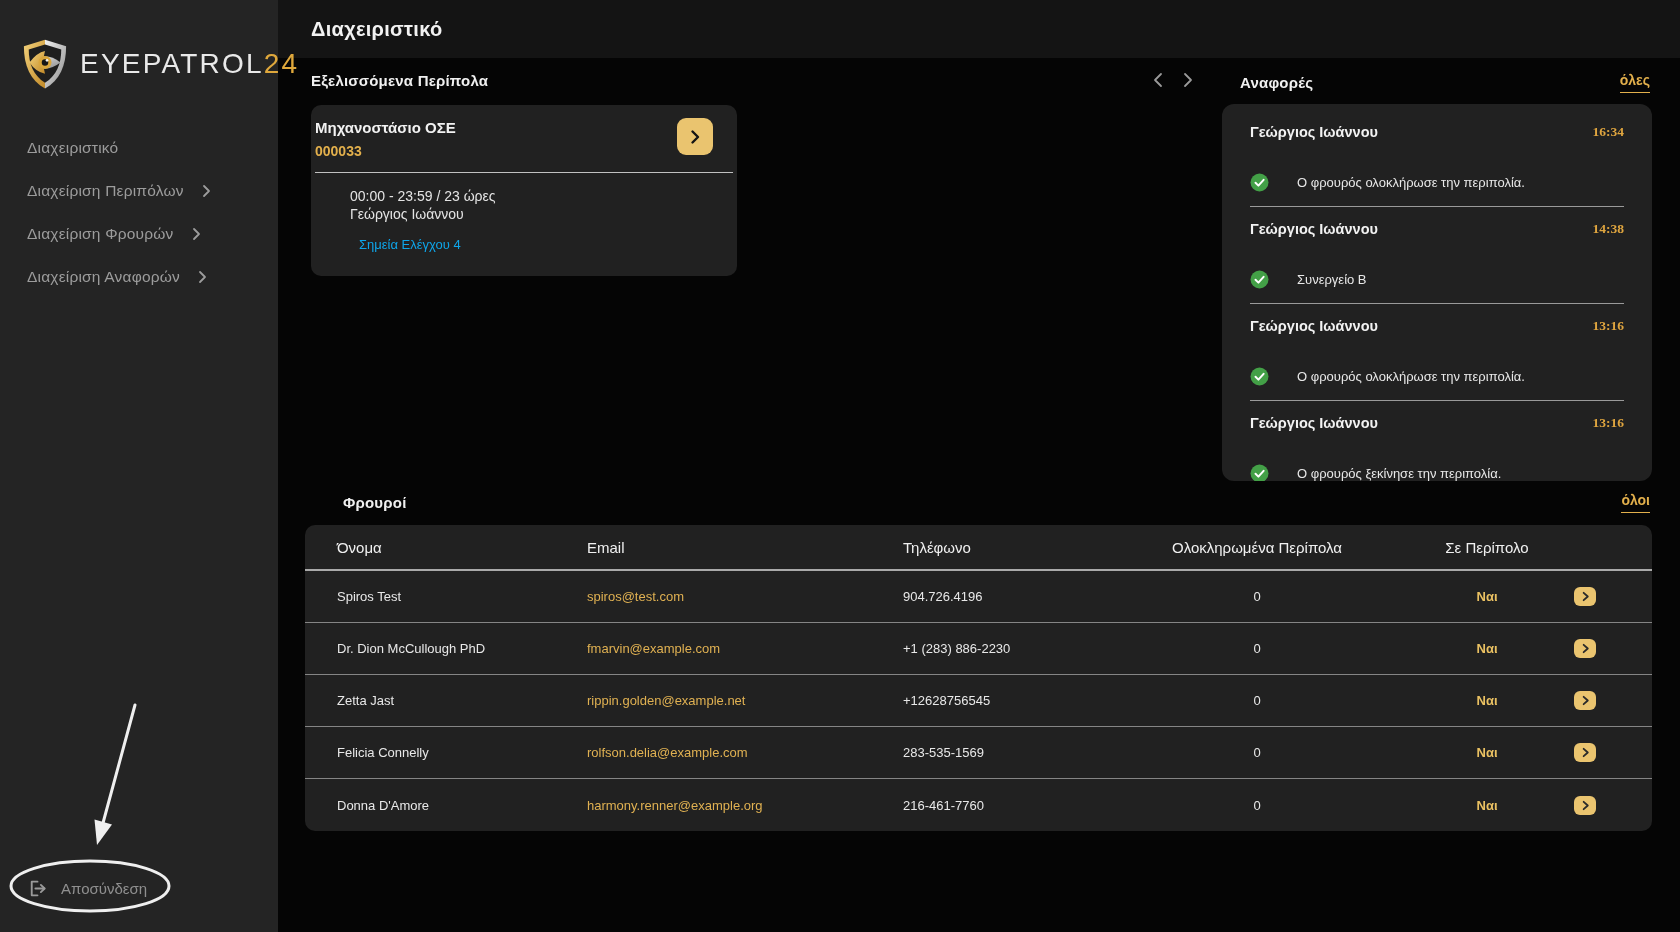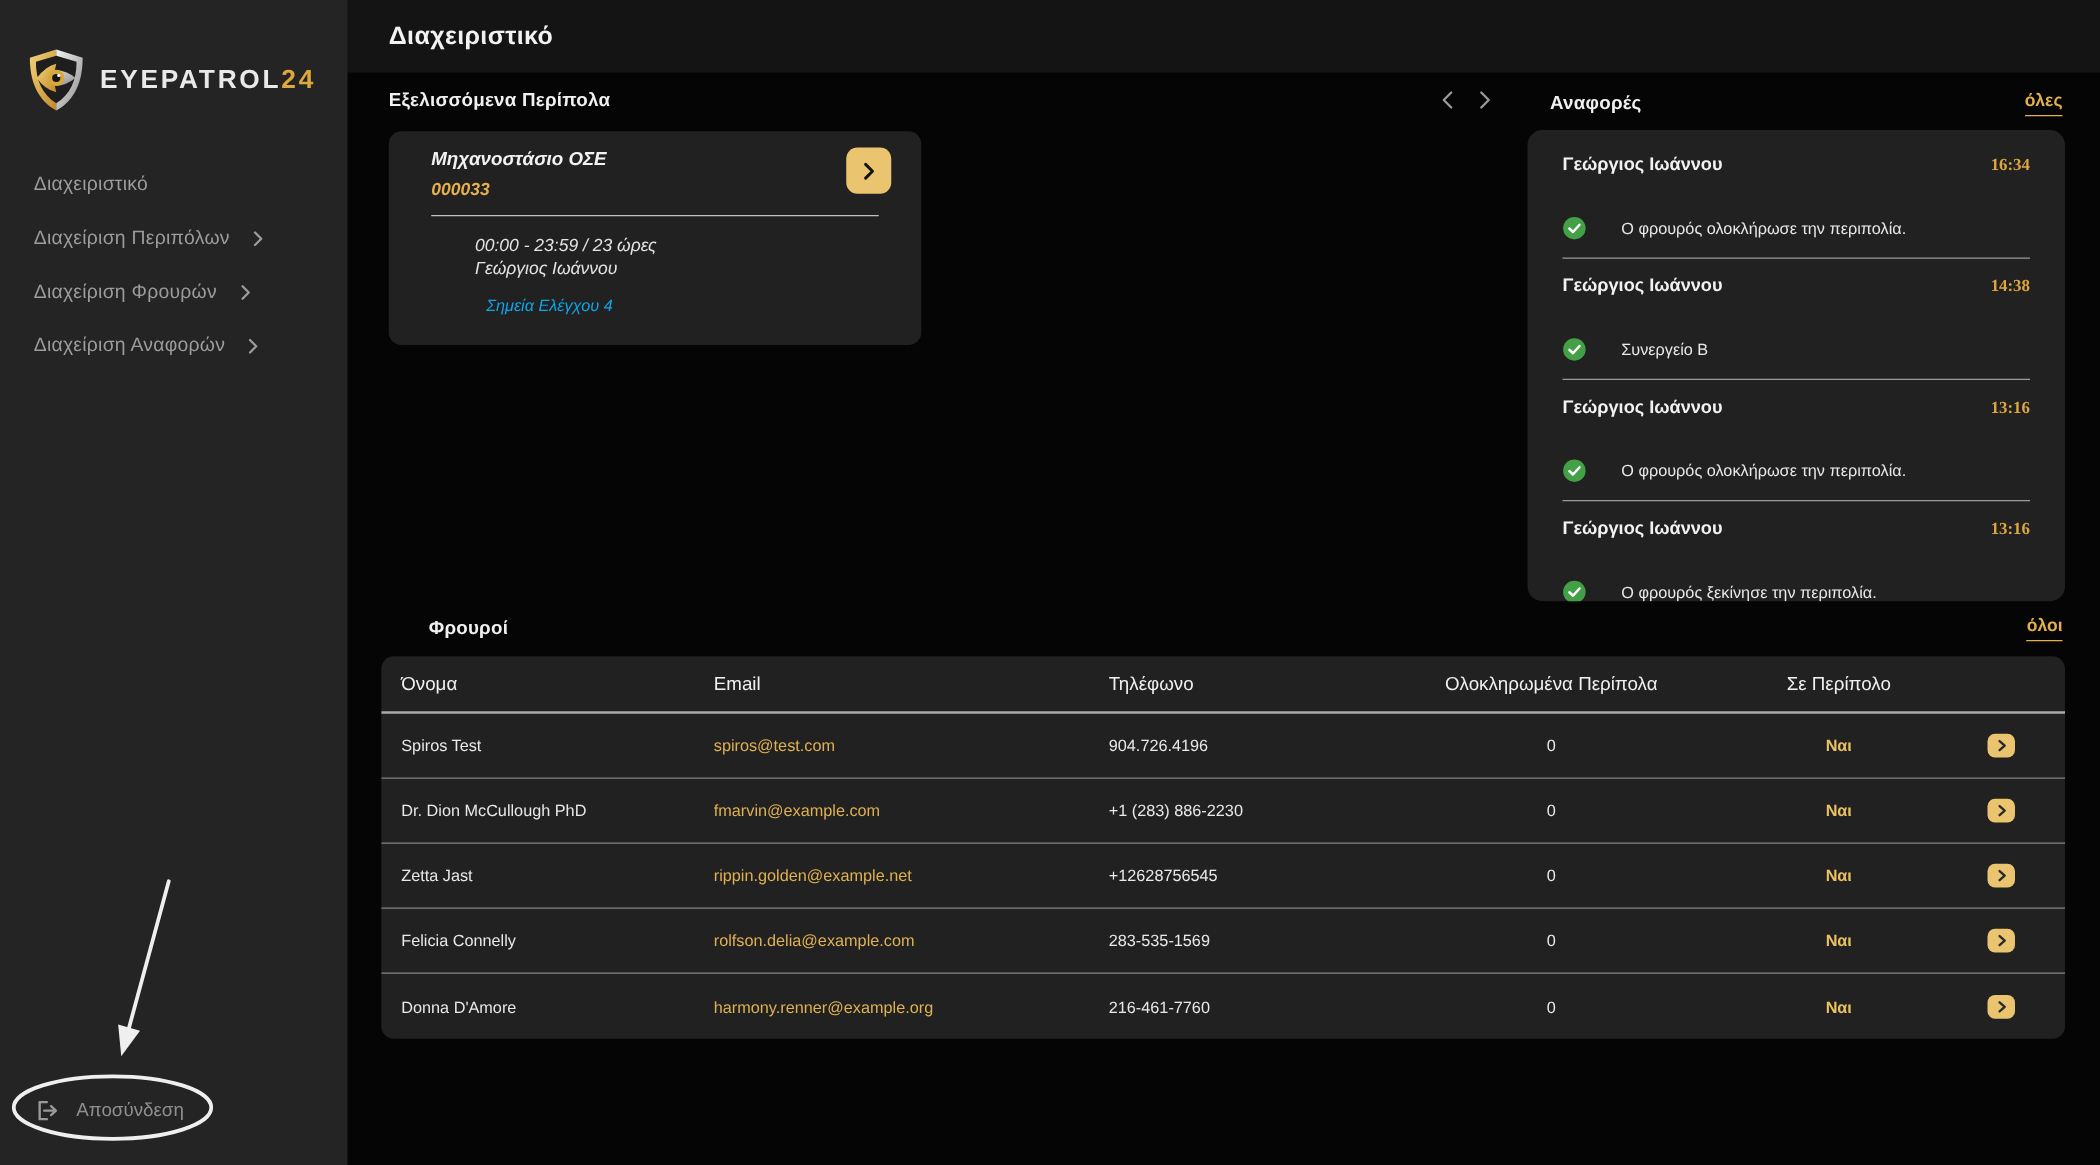--- a/index.html
+++ b/index.html
@@ -2,21 +2,21 @@
 <html><head>
 <meta charset="utf-8">
 <style>
   * { margin:0; padding:0; box-sizing:border-box; }
   html,body { width:1680px; height:932px; overflow:hidden; background:#050505;
     font-family:"Liberation Sans", sans-serif; }
 
   
   .sidebar { position:absolute; left:0; top:0; width:278px; height:932px; background:#242424; z-index:1; }
   .logo { position:absolute; left:18px; top:38px; display:flex; align-items:center; gap:8px; }
-  .logo-text { font-size:21px; font-weight:700; letter-spacing:2.2px; color:#e9e9e9; white-space:nowrap; }
+  .logo-text { font-size:28px; font-weight:400; letter-spacing:2.2px; color:#e9e9e9; white-space:nowrap; }
   .logo-text .gold { color:#dfa83c; }
   .nav { position:absolute; left:0; top:126px; width:100%; }
   .nav-item { height:43px; display:flex; align-items:center; padding-left:27px; color:#9c9c9c;
     font-size:15.5px; cursor:pointer; letter-spacing:.2px; }
   .nav-item .chev { margin-left:18px; flex:0 0 auto; }
   .logout { position:absolute; left:27px; bottom:33px; display:flex; align-items:center; gap:13px;
     color:#8f8f8f; font-size:15px; cursor:pointer; }
 
   
   .main { position:absolute; left:278px; top:0; right:0; bottom:0; background:#050505; }
@@ -26,21 +26,21 @@
   .section-title { color:#f0f0f0; font-size:15px; font-weight:700; letter-spacing:.2px; }
   .link-gold { color:#e3b04c; font-size:14px; font-weight:700; text-decoration:none;
     border-bottom:1.5px solid #e3b04c; padding-bottom:4px; cursor:pointer; }
 
   
   .patrol-header { position:absolute; left:33px; top:71px; width:885px; display:flex;
     align-items:center; justify-content:space-between; }
   .carousel { display:flex; gap:10px; }
   .car-btn { width:18px; height:18px; background:none; border:none; cursor:pointer; padding:0; }
   .patrol-card { position:absolute; left:33px; top:105px; width:426px; height:171px;
-    background:#212121; border-radius:10px; padding:14px 34px;font-style:italic; }
+    background:#212121; border-radius:10px; padding:14px 4px; }
   .pc-title { color:#f2f2f2; font-size:15px; font-weight:700; }
   .pc-code { color:#e3b04c; font-size:14px; font-weight:700; margin-top:7px; }
   .pc-btn { position:absolute; right:24px; top:13px; width:36px; height:37px; background:#eac46f;
     border:none; border-radius:9px; cursor:pointer; display:flex; align-items:center; justify-content:center; }
   .pc-divider { height:1px; background:rgba(255,255,255,.72); margin-top:13px; }
   .pc-meta { margin-top:14px; color:#e4e4e4; font-size:14px; line-height:18px;margin-left:35px; }
   .pc-checkpoints { margin-top:14px; color:#0ea5e9; font-size:13px;margin-left:44px; }
 
   
   .reports { position:absolute; left:932px; top:71px; width:442px;padding-left:12px; }
@@ -55,21 +55,21 @@
   .report-body { display:flex; align-items:center; gap:28px; margin-top:33px; }
   .report-msg { color:#e8e8e8; font-size:13px; }
   .report-sep { height:1px; background:rgba(255,255,255,.55); margin-top:14px; }
   .report-item + .report-item { margin-top:14px; }
 
   
   .guards { position:absolute; left:27px; top:492px; width:1347px; }
   .guards-header { display:flex; align-items:center; justify-content:space-between; padding:0 2px 0 6px;margin-left:32px; }
   .table-card { margin-top:12px; background:#212121; border-radius:10px; overflow:hidden; }
   .t-head, .t-row { display:grid; grid-template-columns:250px 316px 184px 340px 120px 1fr;
-    align-items:center; padding:0 16px; }
+    align-items:center; padding:0 32px; }
   .t-head { height:46px; border-bottom:2px solid rgba(255,255,255,.62); }
   .th { color:#f0f0f0; font-size:15px; font-weight:500; }
   .t-row { height:52px; border-bottom:1px solid rgba(255,255,255,.45); }
   .t-row:last-child { border-bottom:none; }
   .td { color:#e8e8e8; font-size:13px; }
   .td.email { color:#e0b152; cursor:pointer; }
   .c-center { text-align:center; }
   .td.yes { color:#eac162; font-weight:700; text-align:center; }
   .act { display:flex; justify-content:flex-end; padding-right:24px; }
   .row-btn { width:22px; height:19px; background:#eac46f; border:none; border-radius:6px;

